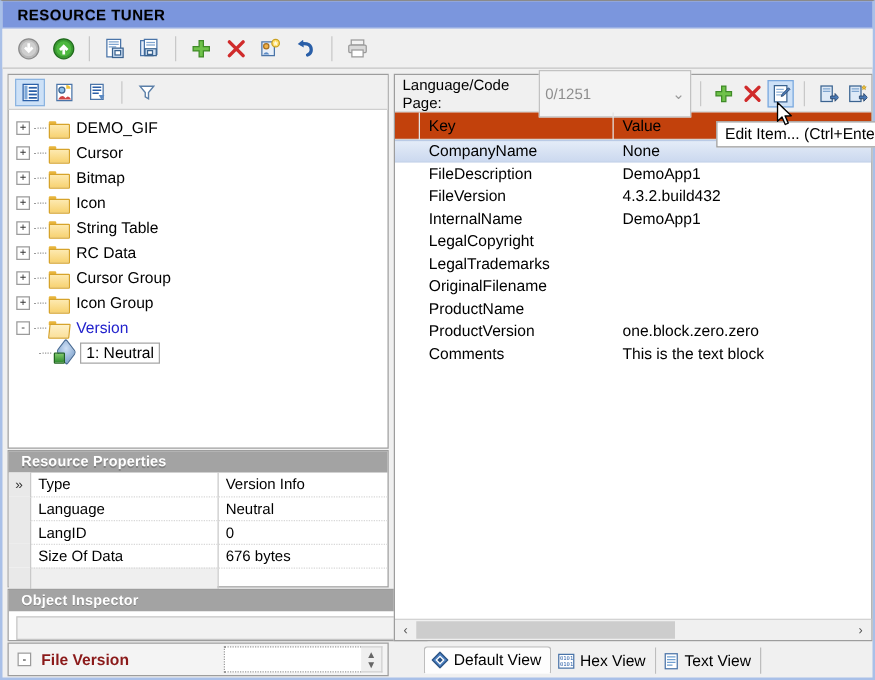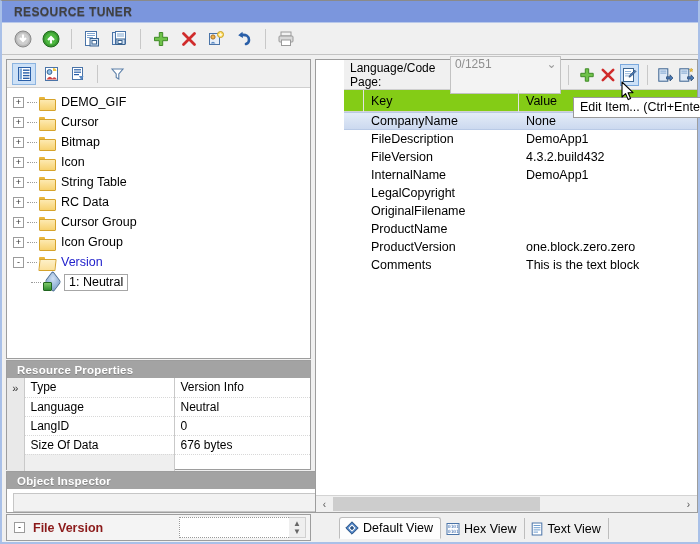--- a/index.html
+++ b/index.html
@@ -25,21 +25,21 @@
   
   .titlebar {
     position: absolute; left: 0; top: 0;
     width: 696px; height: 22px;
     background: #7b96dd;
     display: flex; align-items: center;
     padding-left: 12px;
     border-bottom: 1px solid #b8c8ea;
   }
   .titlebar .title {
-    color: #404040;
+    color: #000000;
     font-weight: bold;
     font-size: 12px;
     letter-spacing: 0.4px;
     text-shadow: 0 1px 0 rgba(0,0,0,.25);
   }
 
   
   .maintoolbar {
     position: absolute; left: 0; top: 22px;
     width: 696px; height: 32px;
@@ -278,55 +278,54 @@
     color: #666; font-size: 8px; line-height: 8px;
     margin-right: 4px;
   }
 
   
   .rightpanel {
     position: absolute; left: 313px; top: 58px;
     width: 383px; height: 454px;
     background: #ffffff;
     border: 1px solid #9d9d9d;
-    padding-left: 28px;
   }
   .lang-bar {
     height: 30px;
     background: #f0f0f0;
     border-bottom: 1px solid #cfcfcf;
     display: flex; align-items: center;
     padding-left: 6px;
   }
   .lang-label { font-size: 12px; margin-right: 6px; }
   .lang-combo {
     width: 140px; height: 38px;
     background: #f3f3f3;
     border: 1px solid #c2c2c2;
-    display: flex; align-items: flex-start;
+    display: flex; align-items: center;
     padding: 0 4px;
     color: #8e8e8e;
     font-size: 12px;
     justify-content: space-between;
   }
   .lang-sep { width: 1px; height: 20px; background: #c8c8c8; margin: 0 7px; }
   .lb-btn {
     width: 24px; height: 22px;
     display: flex; align-items: center; justify-content: center;
     border: 1px solid transparent;
     margin: 0 1px;
   }
   .lb-btn.pressed {
     background: #cde1f7;
     border: 1px solid #7aa8dd;
   }
 
   .listheader {
     height: 22px;
-    background: #84cc16;
+    background: #c2410c;
     border-bottom: 1px solid #d3d3d3;
     display: flex; align-items: center;
     font-size: 12.5px;
   }
   .lh-gutter { width: 20px; height: 22px; border-right: 1px solid #e3e3e3; }
   .lh-key { width: 155px; padding-left: 7px; border-right: 1px solid #e3e3e3; height:22px; display:flex; align-items:center;}
   .lh-val { padding-left: 7px; height:22px; display:flex; align-items:center; }
 
   .listbody { position: relative; }
   .lrow {
@@ -732,20 +731,25 @@
           <div class="c-key">InternalName</div>
           <div class="c-val">DemoApp1</div>
         </div>
         <div class="lrow">
           <div class="c-gut"></div>
           <div class="c-key">LegalCopyright</div>
           <div class="c-val"></div>
         </div>
         <div class="lrow">
           <div class="c-gut"></div>
+          <div class="c-key">LegalTrademarks</div>
+          <div class="c-val"></div>
+        </div>
+        <div class="lrow">
+          <div class="c-gut"></div>
           <div class="c-key">OriginalFilename</div>
           <div class="c-val"></div>
         </div>
         <div class="lrow">
           <div class="c-gut"></div>
           <div class="c-key">ProductName</div>
           <div class="c-val"></div>
         </div>
         <div class="lrow">
           <div class="c-gut"></div>

